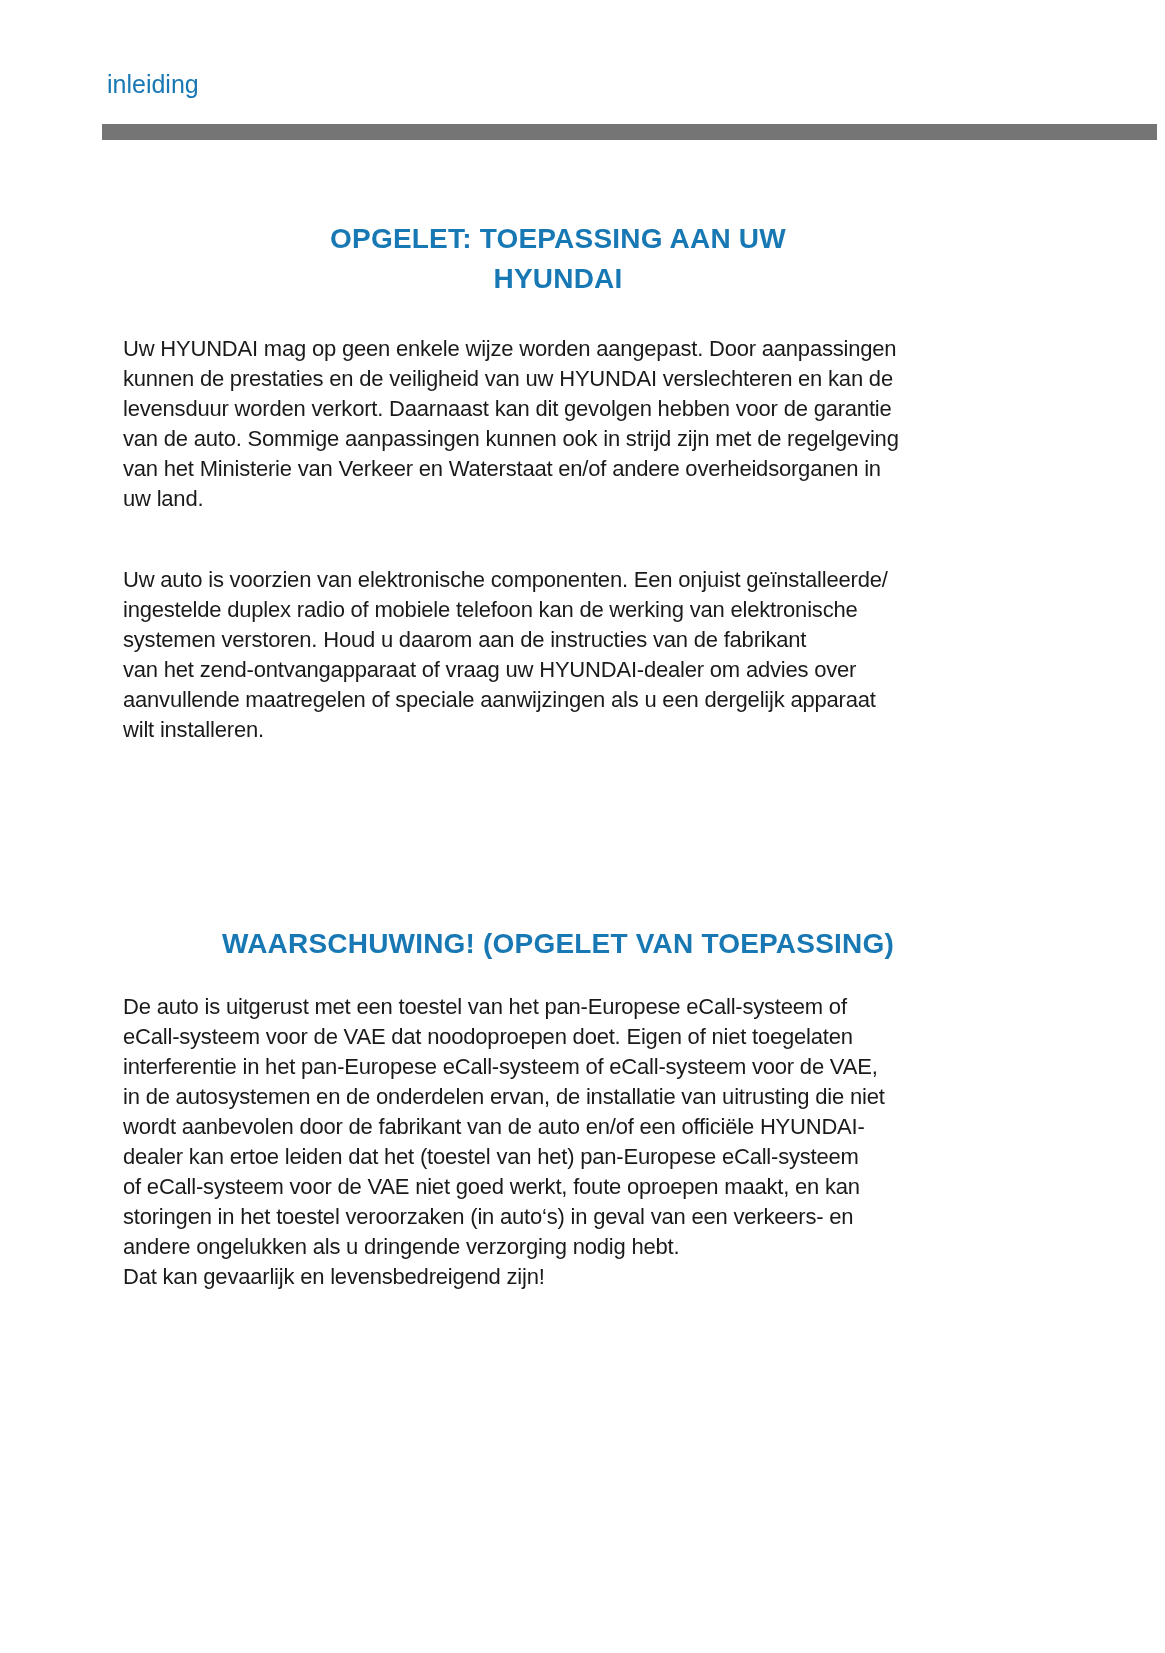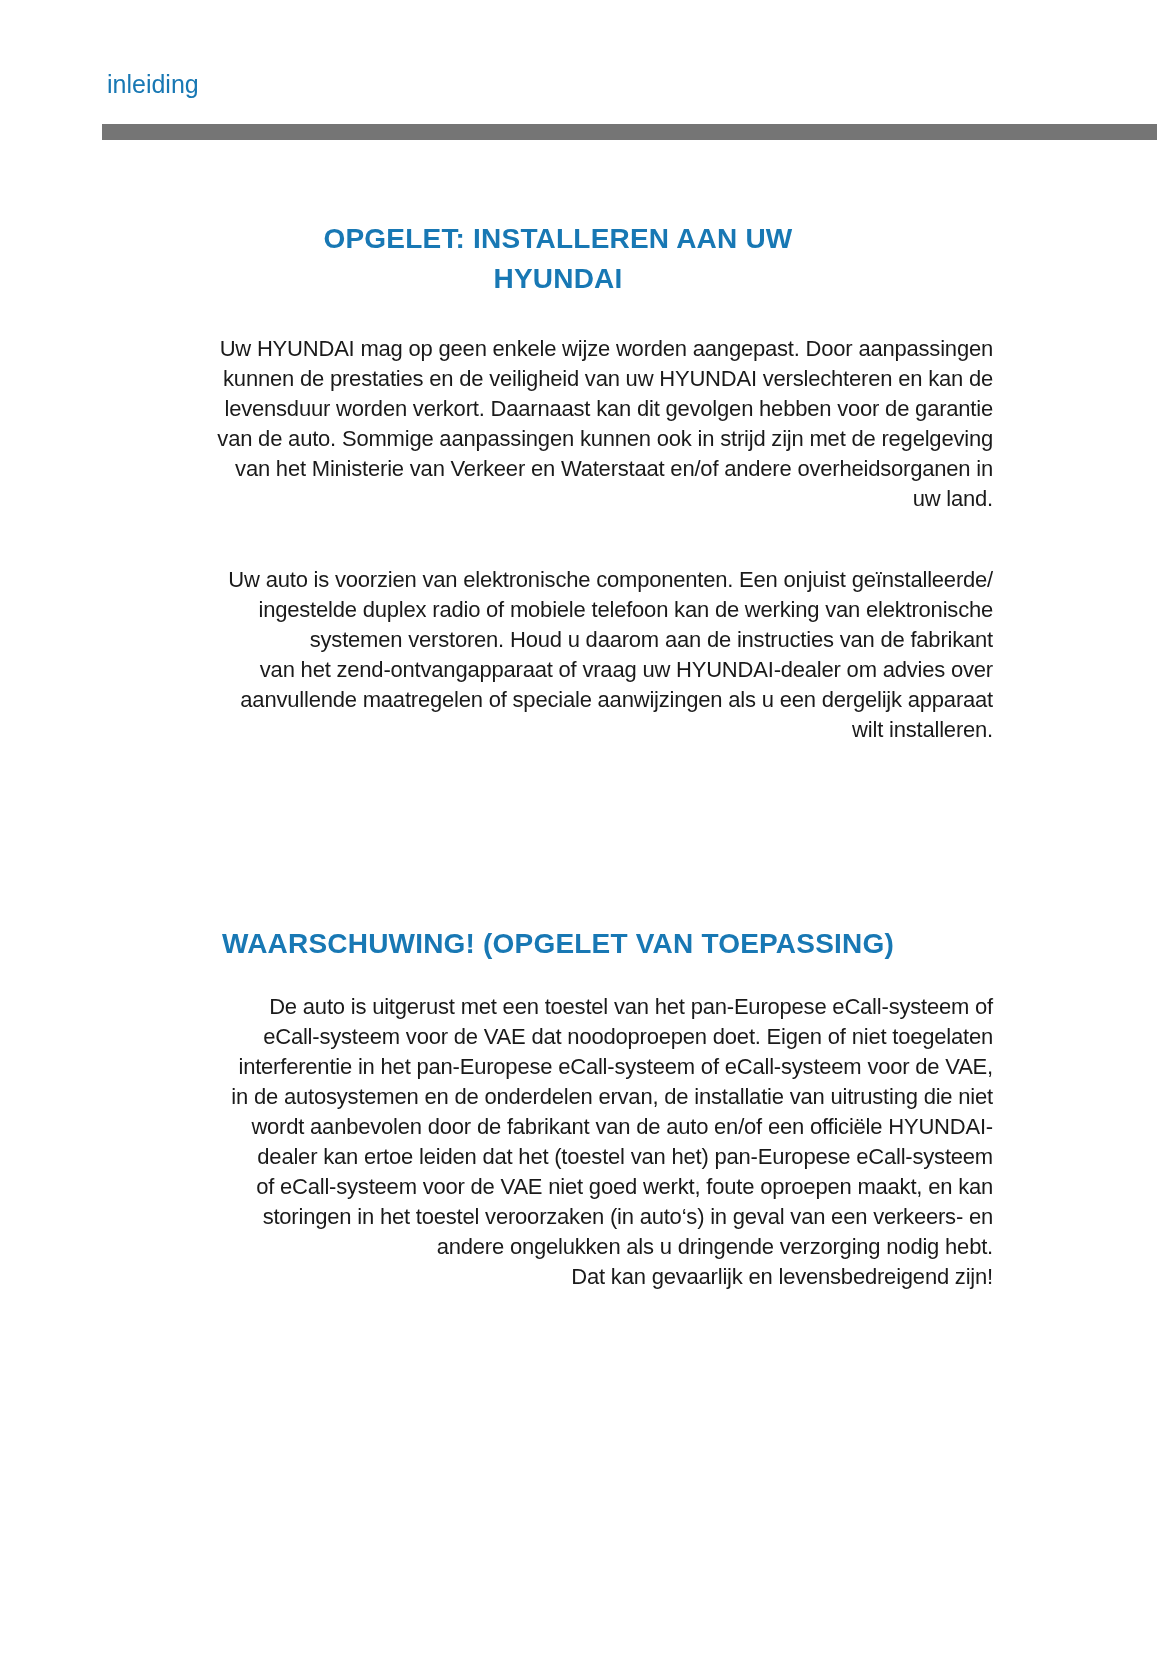--- a/index.html
+++ b/index.html
@@ -43,40 +43,39 @@
     letter-spacing: 0.2px;
   }
   .section-body {
     margin-top: 19px;
     font-size: 22px;
     line-height: 30px;
     font-weight: 400;
     color: #1a1a1a;
     letter-spacing: -0.2px;
     white-space: pre-line;
-    text-align: right;
   }
   .sec-1 .section-heading { margin-top: 55px; }
   .sec-2 .section-heading { margin-top: 101px; }
   .sec-3 .section-heading { margin-top: 147px; }
   .sec-3 .section-body   { margin-top: 12px; }
 </style>
 </head>
 <body>
 
 <div class="page">
 
   <div class="running-head">inleiding</div>
 
   <div class="header-rule"></div>
 
   <main class="content">
 
     <section class="doc-section sec-1">
-      <h2 class="section-heading">OPGELET: INSTALLEREN AAN UW
+      <h2 class="section-heading">OPGELET: TOEPASSING AAN UW
 HYUNDAI</h2>
       <p class="section-body">Uw HYUNDAI mag op geen enkele wijze worden aangepast. Door aanpassingen
 kunnen de prestaties en de veiligheid van uw HYUNDAI verslechteren en kan de
 levensduur worden verkort. Daarnaast kan dit gevolgen hebben voor de garantie
 van de auto. Sommige aanpassingen kunnen ook in strijd zijn met de regelgeving
 van het Ministerie van Verkeer en Waterstaat en/of andere overheidsorganen in
 uw land.</p>
     </section>
 
     <section class="doc-section sec-2">

